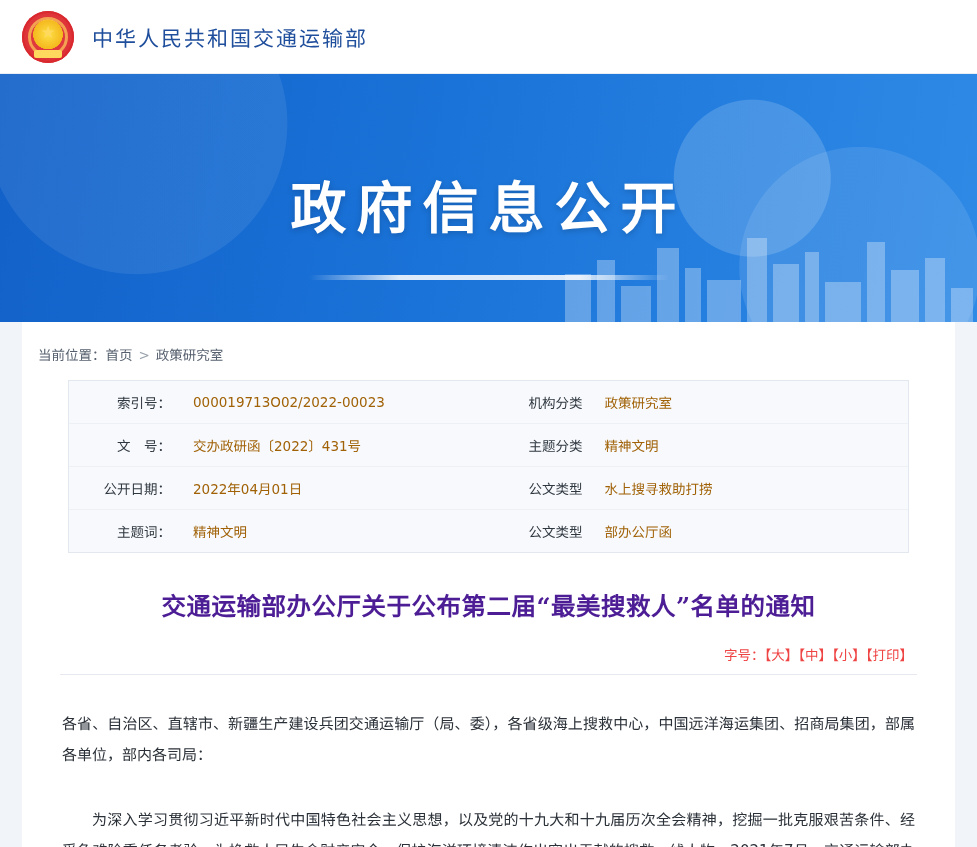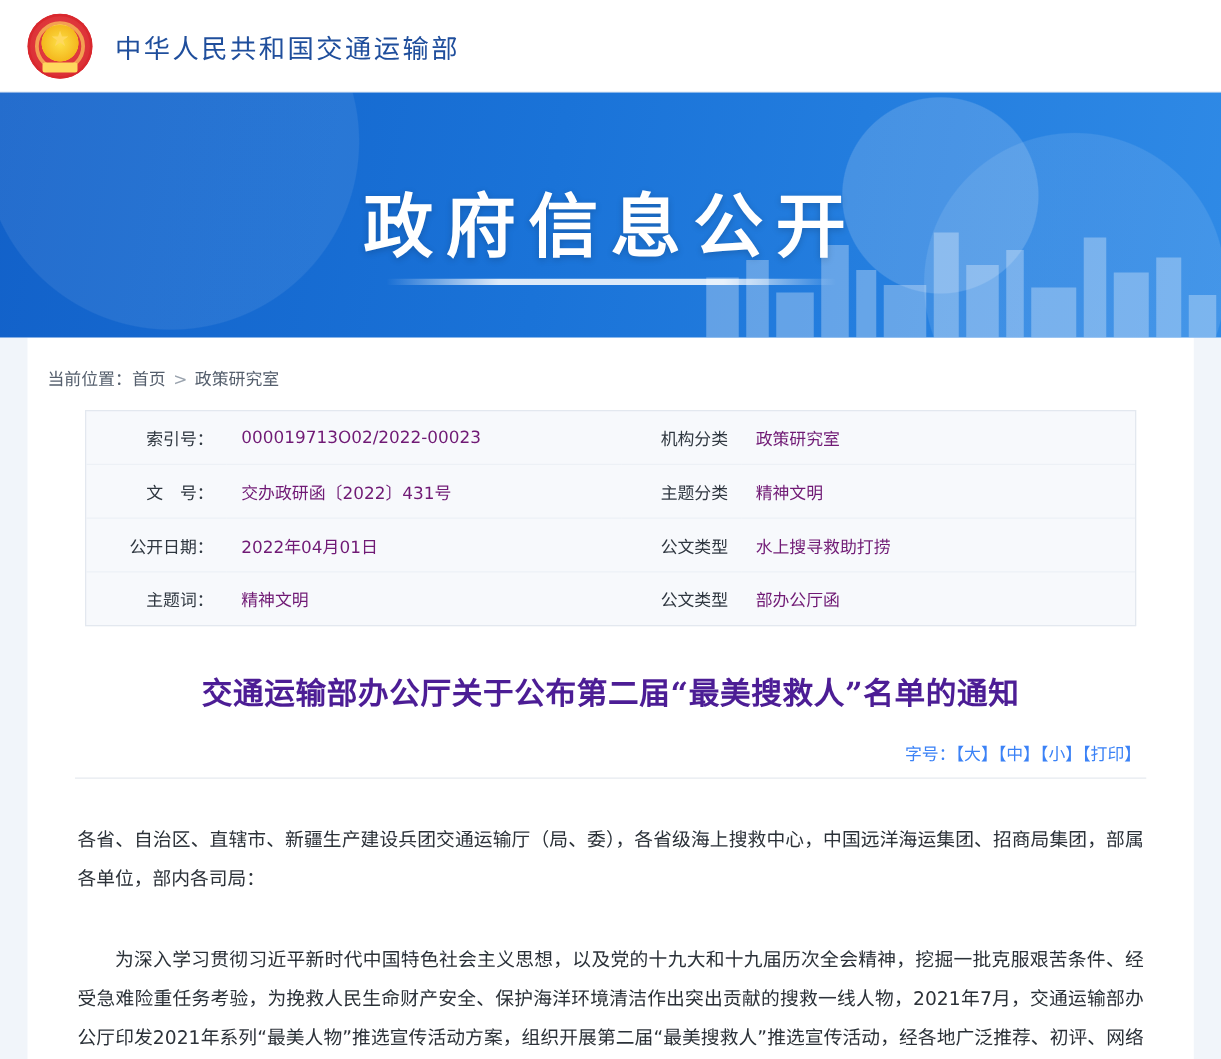--- a/index.html
+++ b/index.html
@@ -48,21 +48,21 @@
     margin-left: 18px;
     font-size: 21px;
     letter-spacing: 2px;
     color: #1f4e9c;
     font-weight: 400;
     font-family: "DejaVu Serif", "Liberation Serif", serif;
   }
 
   
   .banner {
-    height: 196px;
+    height: 248px;
     background:
       radial-gradient(circle at 77% 42%, rgba(255,255,255,.16) 0 78px, rgba(255,255,255,0) 79px),
       radial-gradient(circle at 88% 78%, rgba(255,255,255,.10) 0 120px, rgba(255,255,255,0) 121px),
       radial-gradient(circle at 14% 20%, rgba(255,255,255,.08) 0 150px, rgba(255,255,255,0) 151px),
       linear-gradient(100deg, #1261c9 0%, #1a73d8 45%, #2f8ae6 100%);
     position: relative;
     overflow: hidden;
   }
   .skyline {
     position:absolute; right:0; bottom:0; width: 420px; height: 120px;
@@ -117,40 +117,40 @@
     font-size: 13.5px;
     color: #333a44;
   }
   .meta-cell {
     padding: 11px 8px;
     display: flex;
     align-items: center;
     min-height: 36px;
   }
   .meta-label { justify-content: flex-end; color: #2f3740; padding-right: 10px; }
-  .meta-value { color: #701a75; padding-left: 12px; }
+  .meta-value { color: #a16207; padding-left: 12px; }
   .meta-row-border { border-bottom: 1px solid #edf1f6; }
 
   
   .doc-title {
     margin: 34px 40px 0 40px;
     text-align: center;
     color: #4c1d95;
     font-size: 24.5px;
     font-weight: 700;
     letter-spacing: .5px;
     font-family: "DejaVu Serif", "Liberation Serif", serif;
   }
 
   
   .fontsize-bar {
     margin: 22px 42px 0 0;
     text-align: right;
     font-size: 13.5px;
-    color: #3b82f6;
+    color: #ef4444;
   }
   .fontsize-bar .fs-item { cursor: pointer; }
 
   .divider {
     margin: 10px 38px 0 38px;
     border-top: 1px solid #e6eaf0;
   }
 
   
   .body-text {

